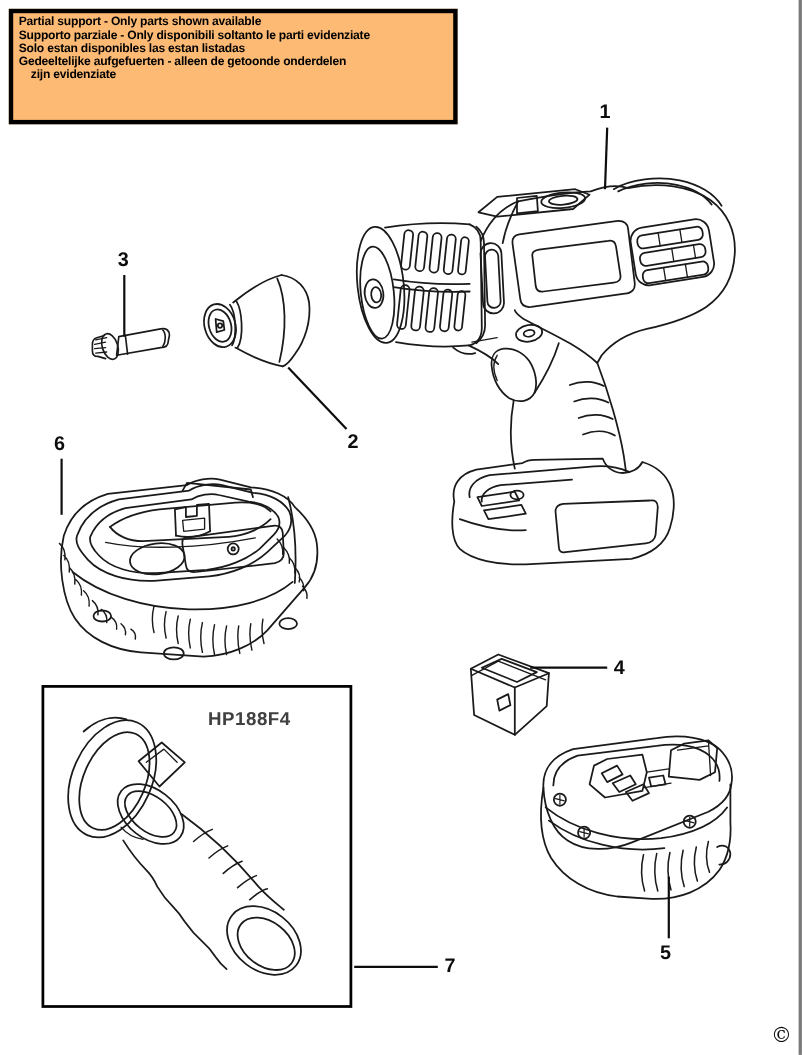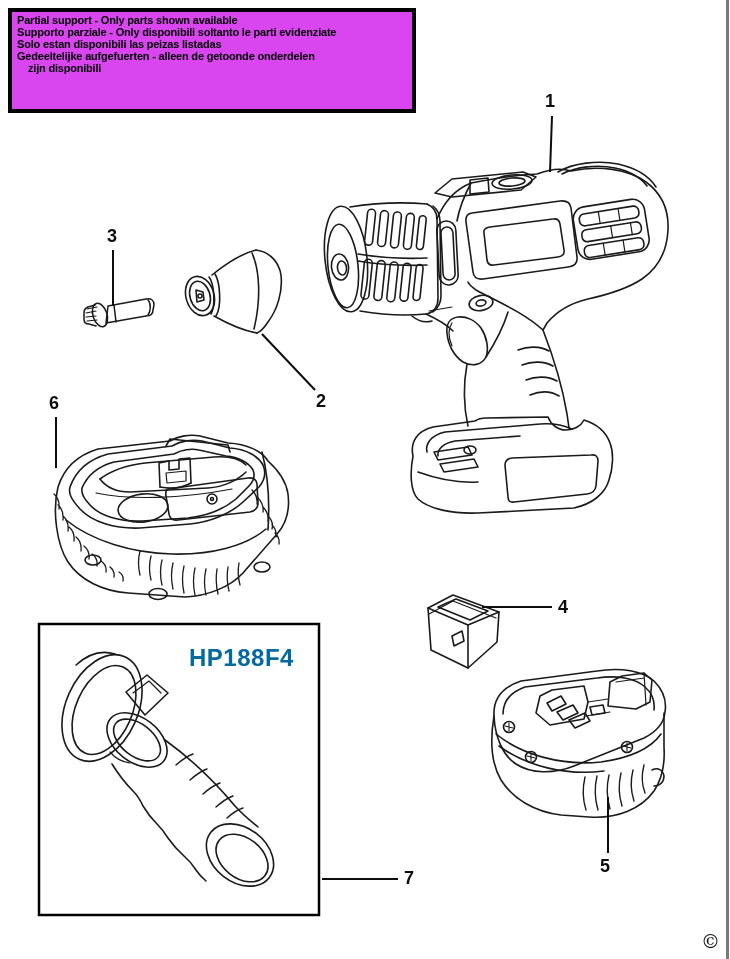--- a/index.html
+++ b/index.html
@@ -3,52 +3,52 @@
 <meta charset="utf-8">
 <style>
   html,body{margin:0;padding:0;background:#fff;}
   .page{
     position:relative;width:730px;height:959px;background:#ffffff;
     font-family:"Liberation Sans", sans-serif;overflow:hidden;color:#000;
   }
   .page-edge{position:absolute;left:726px;top:0;width:3px;height:959px;background:#7a7a7a;}
   .banner{
     position:absolute;left:8px;top:8px;width:408px;height:105px;
-    border:4px solid #000;box-sizing:border-box;background:#d946ef;
+    border:4px solid #000;box-sizing:border-box;background:#fdba74;
     padding:2px 3px 0 5px;
   }
   .banner-line{
     display:block;font-weight:bold;font-size:11px;line-height:12.1px;
     letter-spacing:-0.2px;white-space:nowrap;color:#000;
   }
   .banner-line.indent{padding-left:11px;}
   .callout{
     position:absolute;font-weight:bold;font-size:18px;line-height:18px;color:#0d0d0d;
   }
   .model-label{
-    position:absolute;left:189px;top:644px;font-size:24px;font-weight:bold;
-    letter-spacing:0.5px;color:#0369a1;
+    position:absolute;left:189px;top:644px;font-size:17px;font-weight:bold;
+    letter-spacing:0.5px;color:#404040;
   }
   .copyright{
     position:absolute;left:701px;top:930px;font-size:19px;
     font-family:"DejaVu Serif", serif;color:#0d0d0d;
   }
   svg.art{position:absolute;left:0;top:0;}
 </style>
 </head>
 <body>
 
 <div class="page">
 
   <div class="banner">
     <span class="banner-line">Partial support - Only parts shown available</span>
     <span class="banner-line">Supporto parziale - Only disponibili soltanto le parti evidenziate</span>
-    <span class="banner-line">Solo estan disponibili las peizas listadas</span>
+    <span class="banner-line">Solo estan disponibles las estan listadas</span>
     <span class="banner-line">Gedeeltelijke aufgefuerten - alleen de getoonde onderdelen</span>
-    <span class="banner-line indent">zijn disponibili</span>
+    <span class="banner-line indent">zijn evidenziate</span>
   </div>
 
   <svg class="art" width="730" height="959" viewBox="0 0 730 959">
 
     <g stroke="#1a1a1a" fill="none" stroke-width="1.6" stroke-linecap="round" stroke-linejoin="round">
 
       <ellipse cx="346" cy="259" rx="21" ry="53" transform="rotate(-6 346 259)"></ellipse>
       <ellipse cx="343" cy="266" rx="15" ry="42" transform="rotate(-6 343 266)"></ellipse>
       <ellipse cx="340" cy="267" rx="8.5" ry="13" transform="rotate(-6 340 267)"></ellipse>
       <ellipse cx="342" cy="268" rx="4.5" ry="7" transform="rotate(-6 342 268)"></ellipse>

